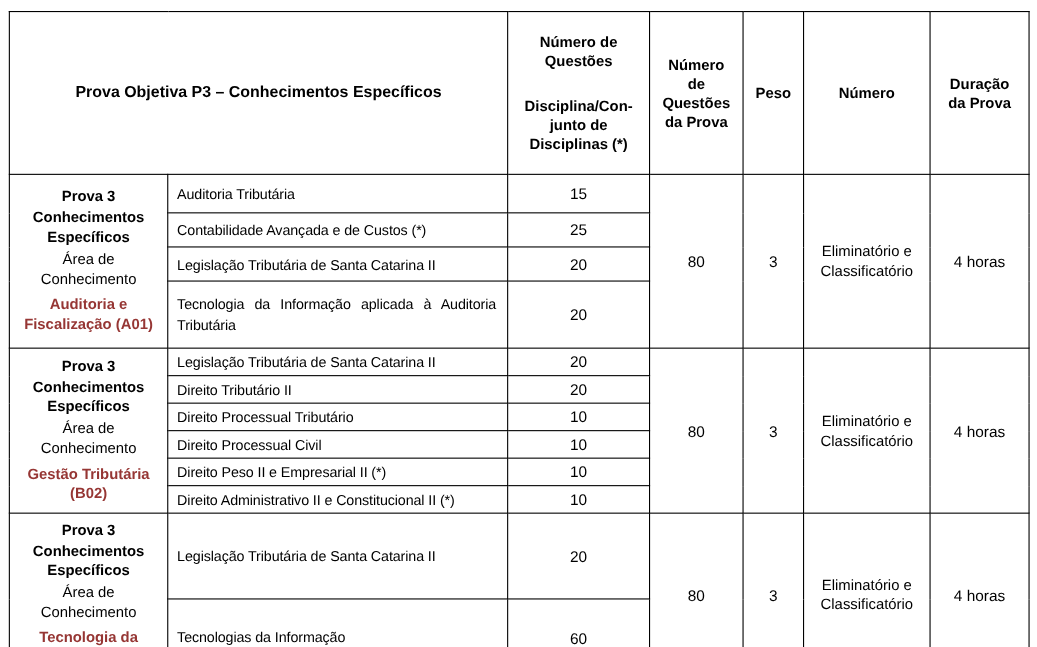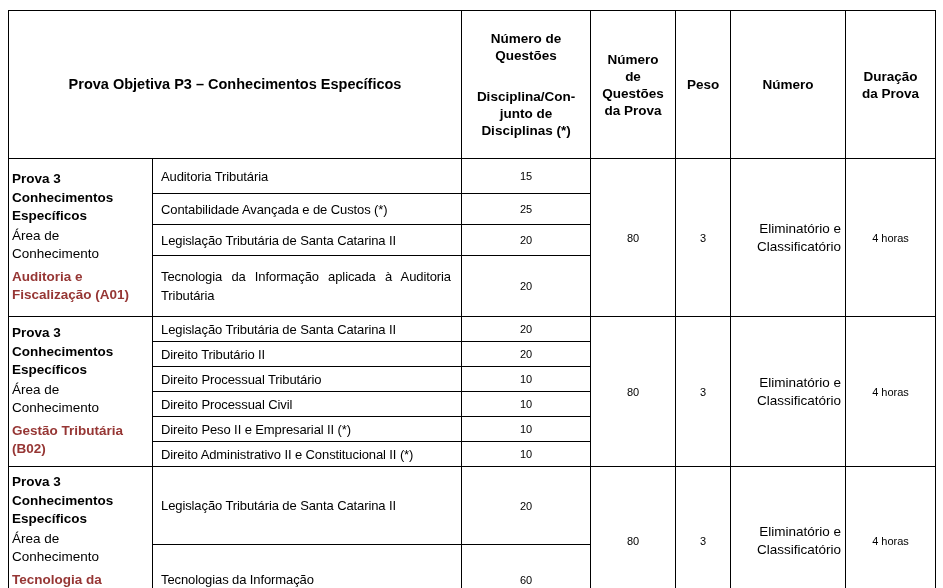--- a/index.html
+++ b/index.html
@@ -37,21 +37,21 @@
     font-size: 13.5px;
     font-weight: bold;
     text-align: center;
     line-height: 17px;
     white-space: pre-line;
   }
   th.title-cell { font-size: 14.5px; margin-left: 34px; }
   th .hdr-para2 { margin-top: 7px; }
   
   td.area {
-    text-align: left;
+    text-align: center;
     font-size: 13.5px;
     line-height: 18.5px;
     padding: 3px 3px;
   }
   .area-title, .area-sub { font-weight: bold; }
   .area-mid { font-weight: normal; margin-top: 1px; }
   .area-name { font-weight: bold; color: var(--accent); margin-top: 4px; }
   
   td.disc {
     font-size: 13px;
@@ -63,26 +63,26 @@
   td.disc.just {
     white-space: normal;
     text-align: justify;
     -moz-text-align-last: left;
     text-align-last: left;
     line-height: 19px;
     padding-right: 10px;
   }
   
   td.num {
-    font-size: 11px;
+    font-size: 14px;
     text-align: center;
   }
   td.char {
     font-size: 13.5px;
-    text-align: right;
+    text-align: center;
     line-height: 18px;
     white-space: pre-line;
   }
 </style>
 </head>
 <body>
 
 <table class="exam">
   <colgroup>
     <col style="width:144px">

